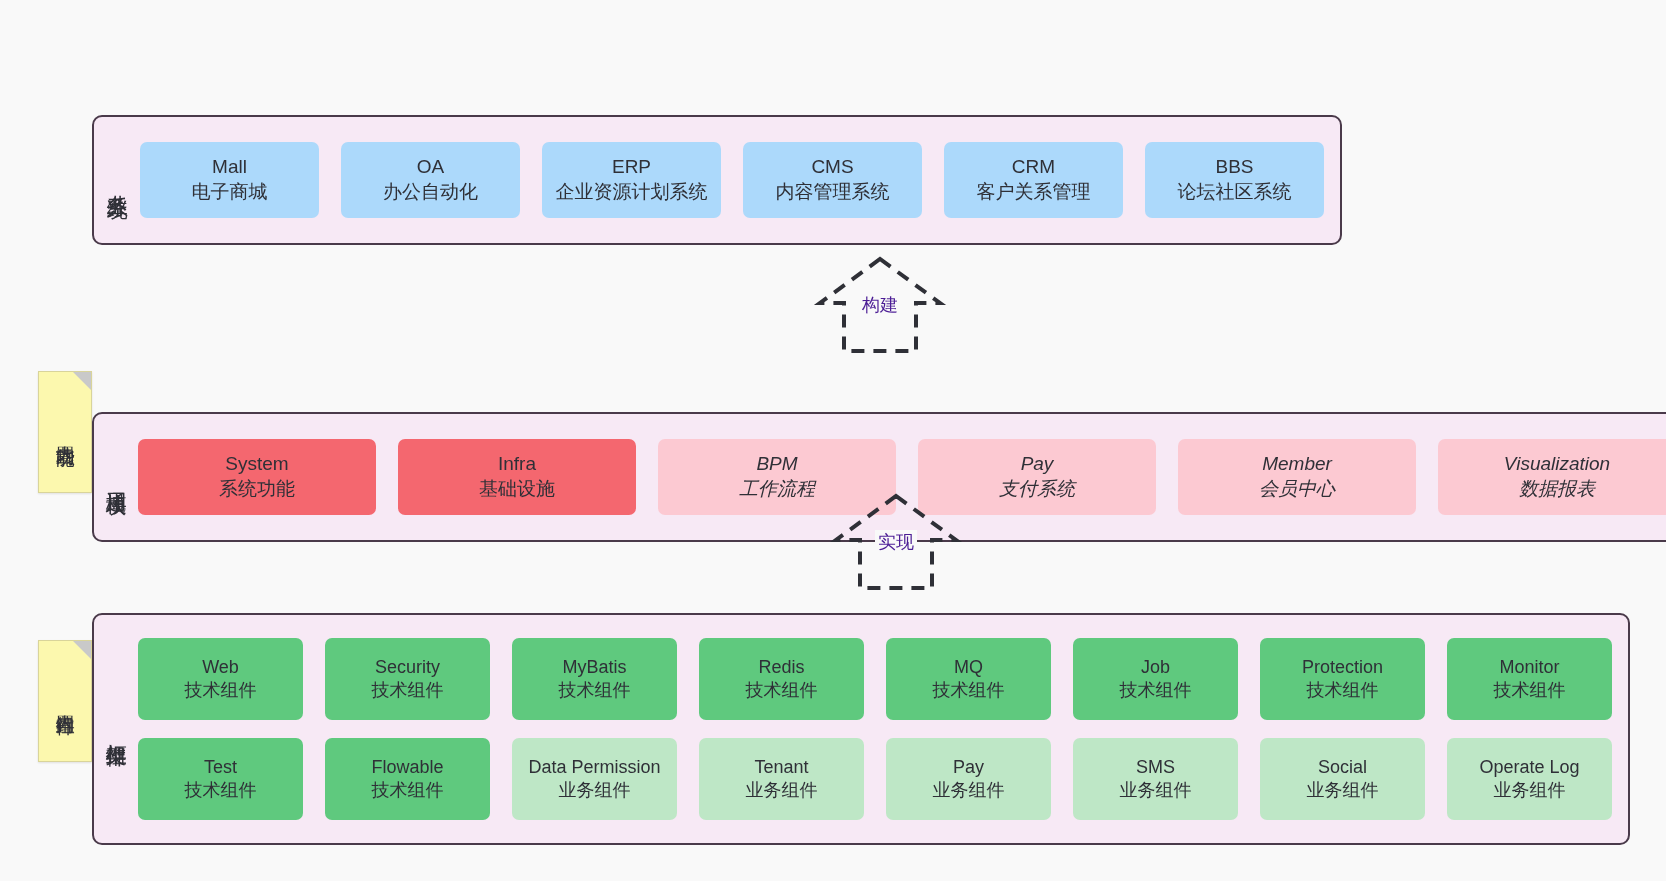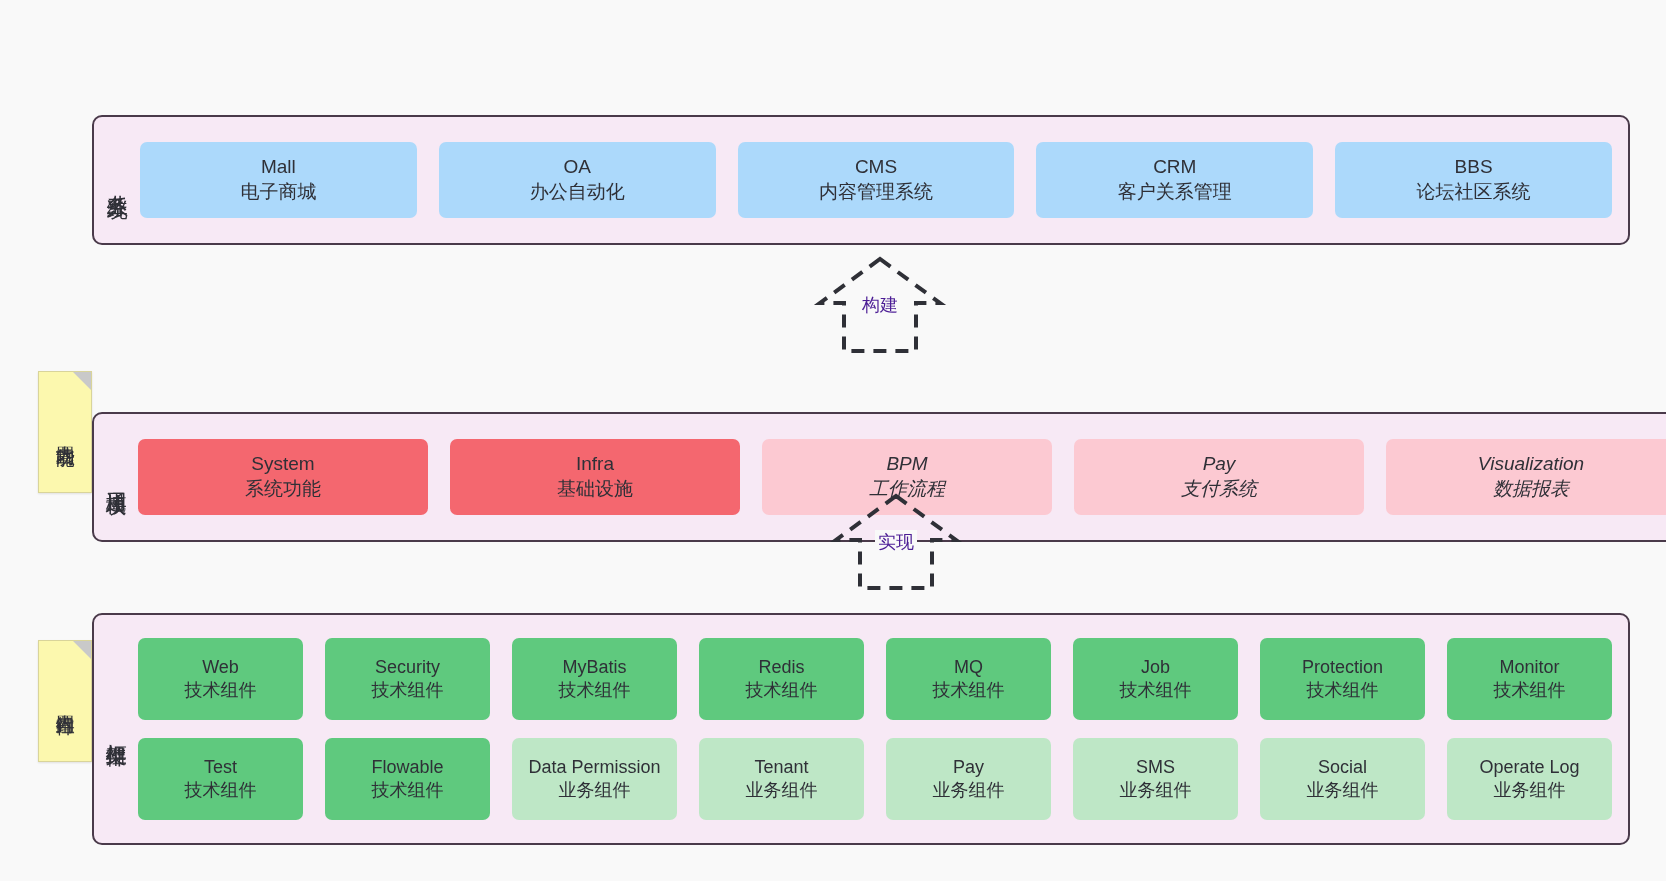--- a/index.html
+++ b/index.html
@@ -70,21 +70,21 @@
     font-size: 19px;
     line-height: 1.30;
     box-sizing: border-box;
     padding: 4px 6px;
     color: #2f3037;
   }
   .cell .ln { display: block; white-space: nowrap; }
   .cell.wrap .ln { white-space: normal; }
 
   
-  #layer-business { left: 92px; top: 115px; width: 1538px; height: 130px; }
+  #layer-business { left: 92px; top: 115px; width: 1250px; height: 130px; }
   #layer-business .layer-title { width: 46px; font-size: 21px; }
   #layer-business .cell { height: 76px; }
 
   #layer-modules { left: 92px; top: 367px; width: 1602px; height: 130px; margin-top: 45px; }
   #layer-modules .cell { height: 76px; }
 
   #layer-framework { left: 92px; top: 613px; width: 1538px; height: 232px; }
   #layer-framework .cell { height: 82px; font-size: 18px; }
 
   
@@ -152,20 +152,24 @@
       <div class="row">
         <div class="cell c-blue">
           <span class="ln">Mall</span>
           <span class="ln">电子商城</span>
         </div>
         <div class="cell c-blue">
           <span class="ln">OA</span>
           <span class="ln">办公自动化</span>
         </div>
         <div class="cell c-blue">
+          <span class="ln">ERP</span>
+          <span class="ln">企业资源计划系统</span>
+        </div>
+        <div class="cell c-blue">
           <span class="ln">CMS</span>
           <span class="ln">内容管理系统</span>
         </div>
         <div class="cell c-blue">
           <span class="ln">CRM</span>
           <span class="ln">客户关系管理</span>
         </div>
         <div class="cell c-blue">
           <span class="ln">BBS</span>
           <span class="ln">论坛社区系统</span>
@@ -200,20 +204,24 @@
         </div>
         <div class="cell c-pink">
           <span class="ln">BPM</span>
           <span class="ln">工作流程</span>
         </div>
         <div class="cell c-pink">
           <span class="ln">Pay</span>
           <span class="ln">支付系统</span>
         </div>
         <div class="cell c-pink">
+          <span class="ln">Member</span>
+          <span class="ln">会员中心</span>
+        </div>
+        <div class="cell c-pink">
           <span class="ln">Visualization</span>
           <span class="ln">数据报表</span>
         </div>
       </div>
     </div>
   </div>
 
   <div class="connector" id="conn-impl">
     <svg width="180" height="100" viewBox="0 0 180 100" aria-hidden="true">
       <path d="M90 4 L150 48 L126 48 L126 96 L54 96 L54 48 L30 48 Z" fill="none" stroke="#2f3037" stroke-width="4" stroke-dasharray="13 9" stroke-linecap="butt" stroke-linejoin="miter"></path>

